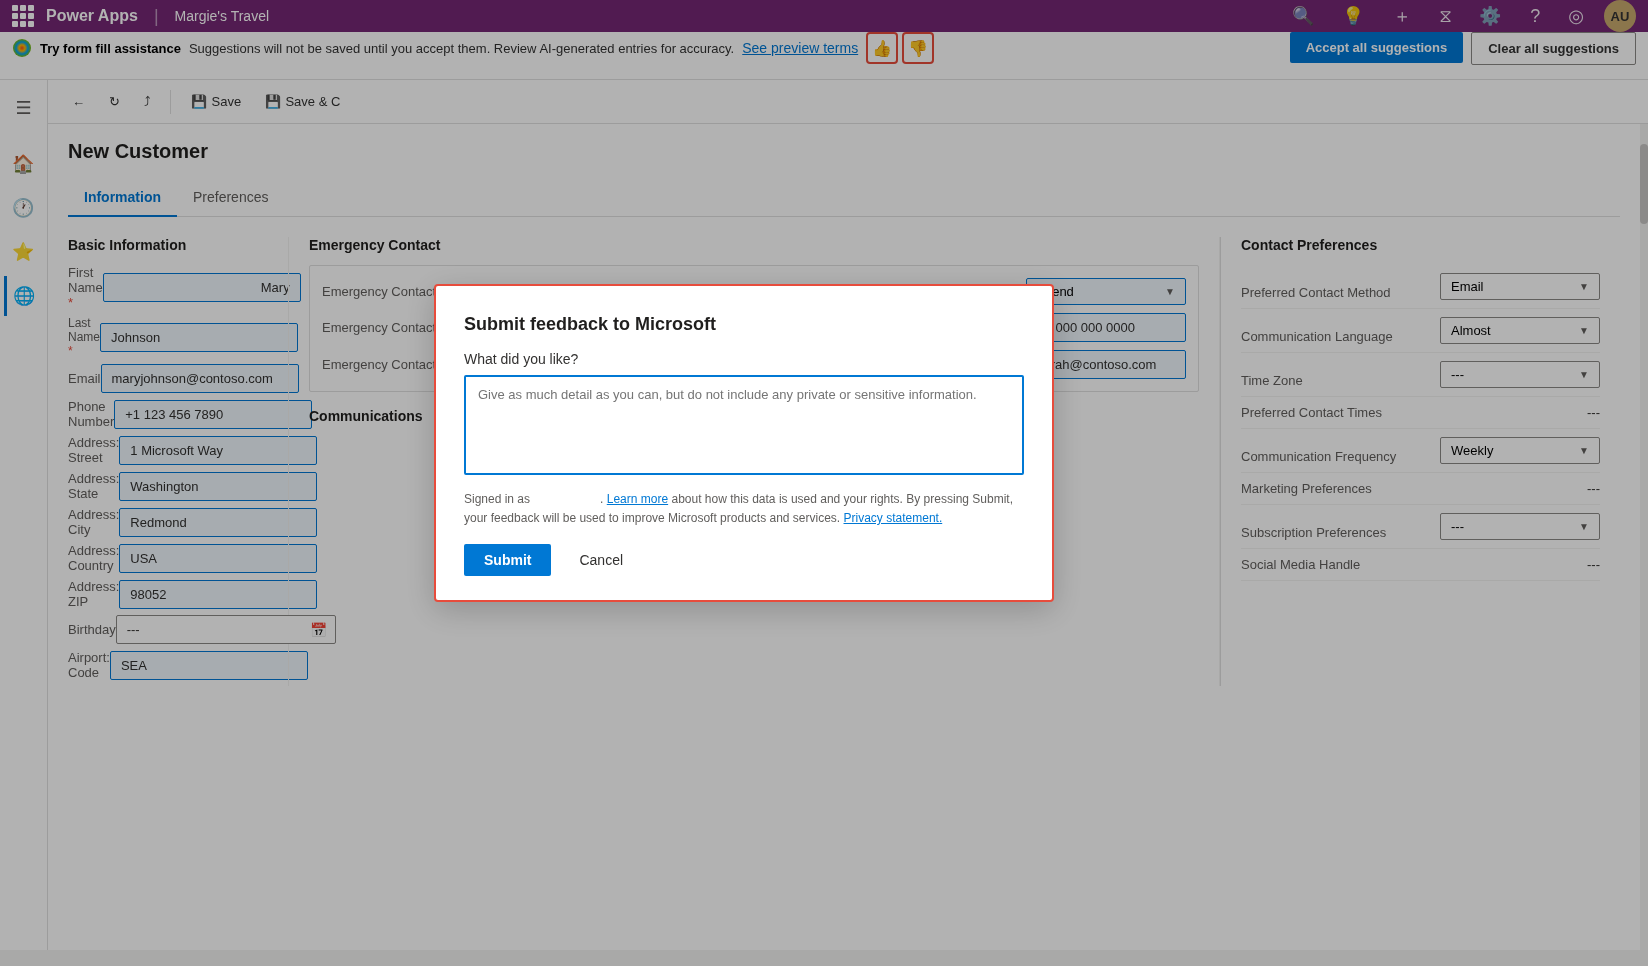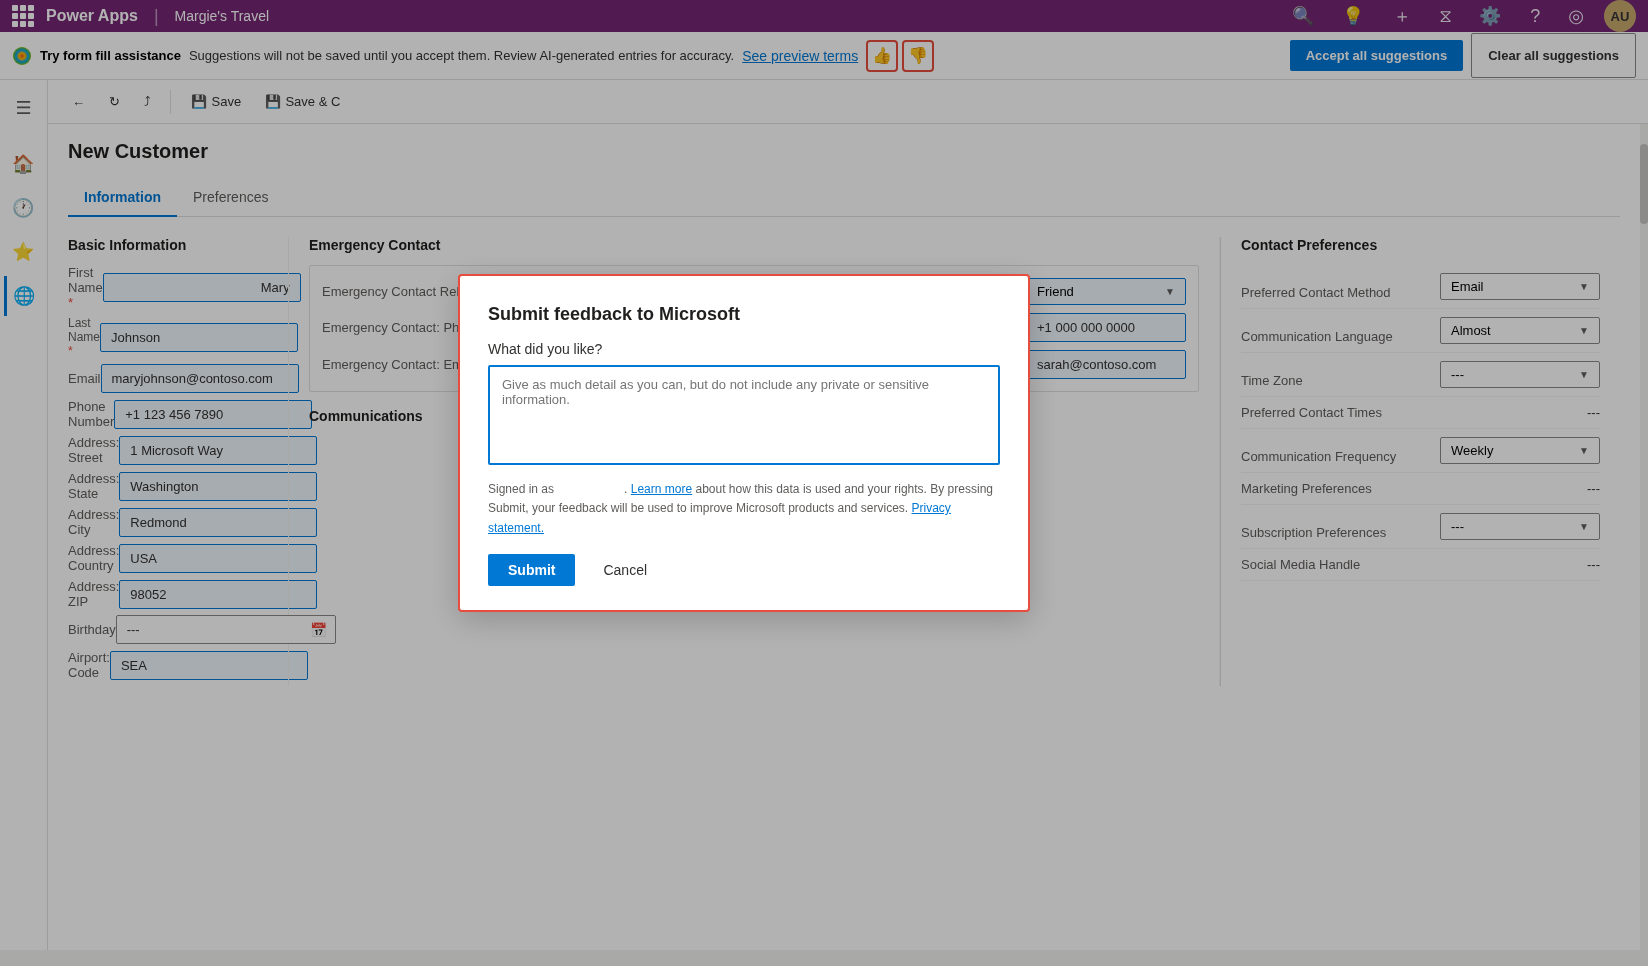--- a/index.html
+++ b/index.html
@@ -23,21 +23,21 @@
     .app-subtitle { font-size: 14px; color: white; }
     .nav-spacer { flex: 1; }
     .nav-icon { color: white; font-size: 18px; cursor: pointer; padding: 4px 8px; opacity: 0.9; }
     .avatar { width: 32px; height: 32px; border-radius: 50%; background: #c8a96e; color: #333; display: flex; align-items: center; justify-content: center; font-weight: 700; font-size: 13px; cursor: pointer; }
 
     
     .suggestion-bar {
       background: white;
       height: 48px;
       display: flex;
-      align-items: center;
+      align-items: flex-start;
       padding: 0 12px;
       border-bottom: 1px solid #e0e0e0;
       gap: 8px;
     }
     .suggestion-bar-left { display: flex; align-items: center; gap: 8px; flex: 1; }
     .copilot-icon { width: 20px; height: 20px; }
     .suggestion-link { color: #0078d4; text-decoration: underline; cursor: pointer; }
     .feedback-btns { display: flex; gap: 4px; }
     .feedback-btn {
       width: 32px; height: 32px;
@@ -57,21 +57,21 @@
       font-size: 13px;
       font-weight: 600;
       border-radius: 2px;
       cursor: pointer;
       white-space: nowrap;
     }
     .clear-btn {
       background: white;
       color: #333;
       border: 1px solid #8a8886;
-      padding: 14px 16px;
+      padding: 8px 16px;
       font-size: 13px;
       font-weight: 600;
       border-radius: 2px;
       cursor: pointer;
       white-space: nowrap;
     }
 
     
     .main-layout { display: flex; height: calc(966px - 48px - 48px); }
 
@@ -155,21 +155,21 @@
       top: 0; left: 0; right: 0; bottom: 0;
       background: rgba(0,0,0,0.3);
       display: flex;
       align-items: center;
       justify-content: center;
       z-index: 1000;
     }
     .modal {
       background: white;
       border-radius: 4px;
-      width: 572px;
+      width: 620px;
       padding: 28px 28px 24px;
       box-shadow: 0 8px 32px rgba(0,0,0,0.2);
       border: 2px solid #e74c3c;
       position: relative;
       top: -40px;
       left: -80px;
     }
     .modal-title { font-size: 18px; font-weight: 600; color: #201f1e; margin-bottom: 16px; }
     .modal-label { font-size: 14px; color: #323130; margin-bottom: 8px; }
     .modal-textarea {

